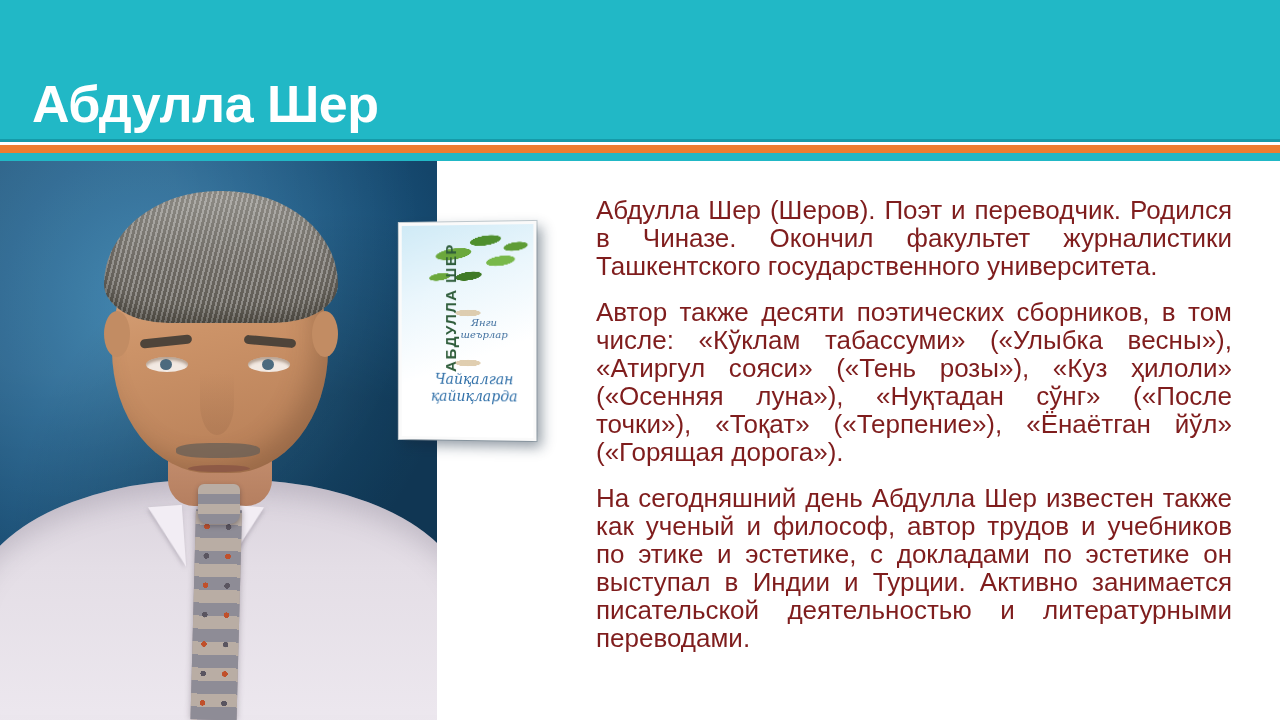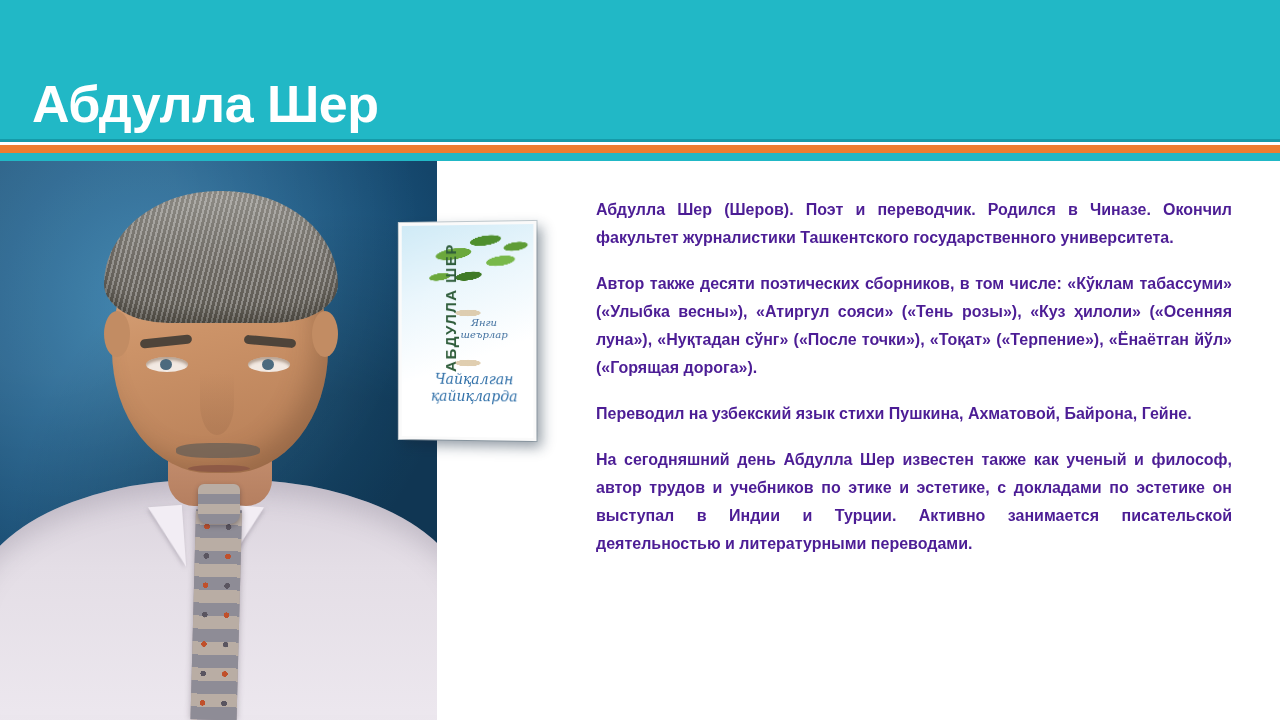--- a/index.html
+++ b/index.html
@@ -336,24 +336,24 @@
 
   
   .text-col {
     position: absolute;
     left: 596px;
     top: 196px;
     width: 636px;
   }
   .para {
     margin: 0 0 18px 0;
-    font-size: 16px;
+    font-size: 26px;
     line-height: 28px;
-    font-weight: bold;
-    color: #4c1d95;
+    font-weight: normal;
+    color: #7f1d1d;
     text-align: justify;
     text-justify: inter-word;
   }
   .para:last-child { margin-bottom: 14px; }
 </style>
 </head>
 <body>
 
 <div class="slide">
 
@@ -396,17 +396,16 @@
     <div class="ornament-bottom"></div>
     <div class="book-title-script">
       <span>Чайқалган</span><br>
       <span>қайиқларда</span>
     </div>
   </div>
 
   <div class="text-col">
     <p class="para">Абдулла Шер (Шеров). Поэт и переводчик. Родился в Чиназе. Окончил факультет журналистики Ташкентского государственного университета.</p>
     <p class="para">Автор также десяти поэтических сборников, в том числе: «Кўклам табассуми» («Улыбка весны»), «Атиргул сояси» («Тень розы»), «Куз ҳилоли» («Осенняя луна»), «Нуқтадан сўнг» («После точки»), «Тоқат» («Терпение»), «Ёнаётган йўл» («Горящая дорога»).</p>
-    <p class="para">Переводил на узбекский язык стихи Пушкина, Ахматовой, Байрона, Гейне.</p>
     <p class="para">На сегодняшний день Абдулла Шер известен также как ученый и философ, автор трудов и учебников по этике и эстетике, с докладами по эстетике он выступал в Индии и Турции. Активно занимается писательской деятельностью и литературными переводами.</p>
   </div>
 
 </div>
 
 </body></html>

